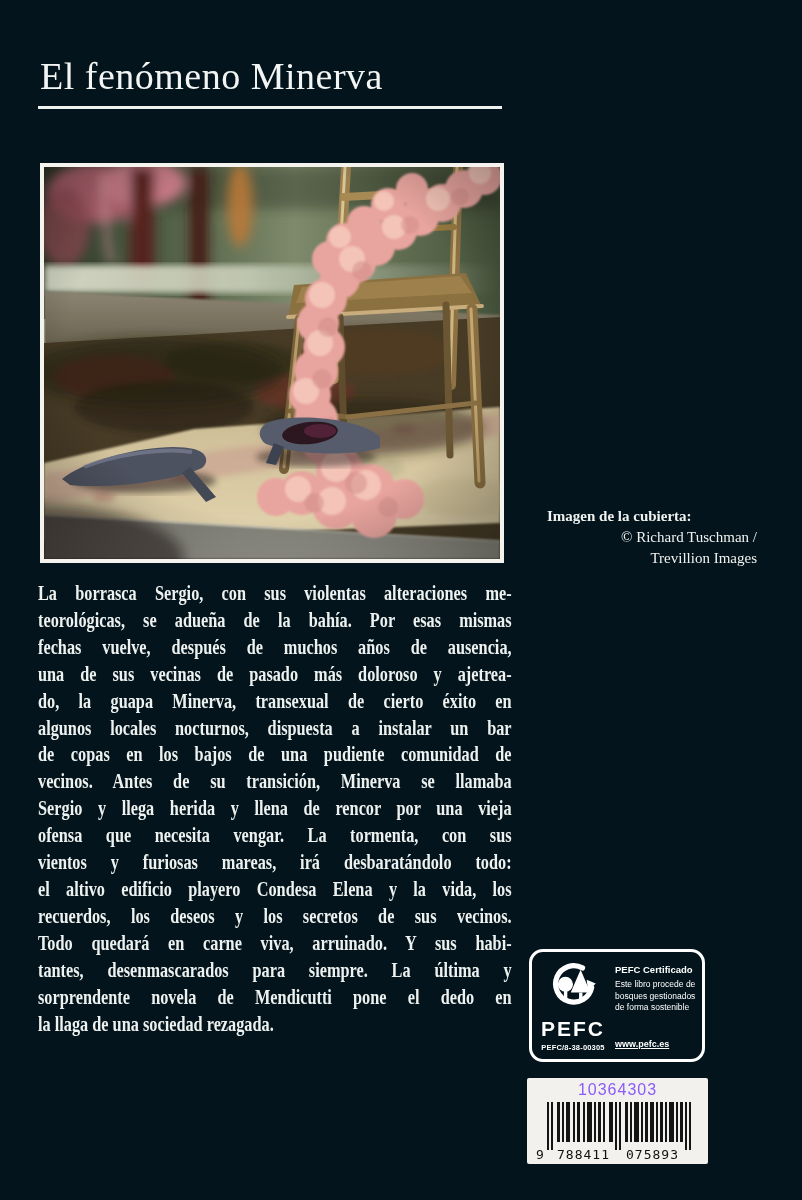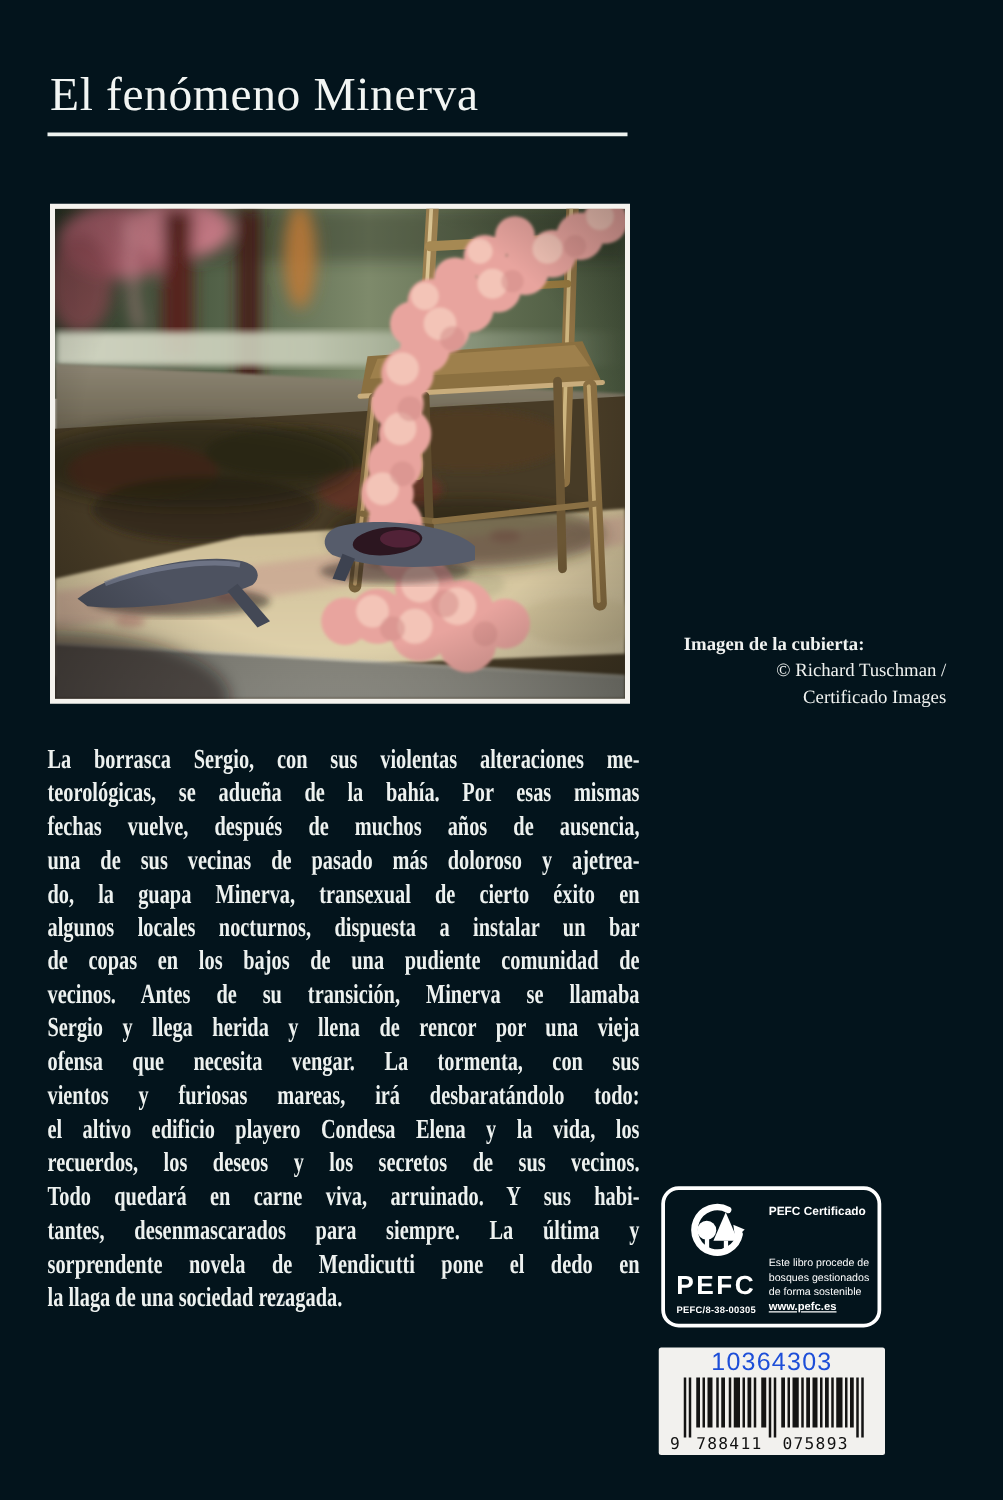--- a/index.html
+++ b/index.html
@@ -33,21 +33,21 @@
   .photo-frame svg{display:block;}
   
   .credit{
     position:absolute;left:547px;top:506px;width:210px;
     color:#f0f2f0;font-size:15px;line-height:21px;
   }
   .credit .c1{font-weight:700;}
   .credit .c2,.credit .c3{font-weight:400;text-align:right;}
   
   .synopsis{
-    position:absolute;left:38px;top:594px;width:650px;
+    position:absolute;left:38px;top:580px;width:650px;
     color:#edf1ef;
   }
   .syn-line{
     width:640px;
     transform:scaleX(0.74);
     transform-origin:left top;
     font-size:22px;font-weight:700;
     line-height:26.9px;
     text-align:justify;text-align-last:justify;
     white-space:normal;
@@ -73,33 +73,33 @@
   }
   .pefc-license{
     font-size:7.5px;font-weight:700;letter-spacing:0.2px;
     margin-top:4px;white-space:nowrap;
   }
   .pefc-right{
     flex:1;display:flex;flex-direction:column;
     padding-left:10px;padding-top:4px;
   }
   .pefc-title{font-size:9.5px;font-weight:700;}
-  .pefc-desc{font-size:8.5px;line-height:11.5px;margin-top:30px;width:84px;}
+  .pefc-desc{font-size:8.5px;line-height:11.5px;margin-top:4px;width:84px;}
   .pefc-url{font-size:9px;font-weight:700;margin-top:auto;margin-bottom:3px;text-decoration:underline;}
   
   .barcode-box{
     position:absolute;left:527px;top:1078px;
     width:181px;height:86px;
     background:#f2f1ee;border-radius:2px;
     display:flex;flex-direction:column;align-items:center;
     box-sizing:border-box;padding-top:3px;
   }
   .barcode-top{
     font-family:"Liberation Sans", sans-serif;
-    font-size:20px;letter-spacing:1px;color:#1d4ed8;
+    font-size:16px;letter-spacing:1px;color:#8b5cf6;
     line-height:18px;
   }
   .barcode-box svg{display:block;margin-top:1px;}
   .ean-digit{
     font-family:"DejaVu Sans Mono", monospace;
     font-size:13px;fill:#111111;letter-spacing:1px;
   }
 </style>
 </head>
 <body>
@@ -288,21 +288,21 @@
       </g>
 
       <rect x="0" y="0" width="456" height="392" fill="url(#vign)"></rect>
       <ellipse cx="-10" cy="392" rx="150" ry="55" fill="#141007" opacity="0.5" filter="url(#b6)"></ellipse>
     </svg>
   </div>
 
   <div class="credit">
     <div class="c1">Imagen de la cubierta:</div>
     <div class="c2">© Richard Tuschman /</div>
-    <div class="c3">Certificado Images</div>
+    <div class="c3">Trevillion Images</div>
   </div>
 
   <div class="synopsis">
     <div class="syn-line">La borrasca Sergio, con sus violentas alteraciones me-</div>
     <div class="syn-line">teorológicas, se adueña de la bahía. Por esas mismas</div>
     <div class="syn-line">fechas vuelve, después de muchos años de ausencia,</div>
     <div class="syn-line">una de sus vecinas de pasado más doloroso y ajetrea-</div>
     <div class="syn-line">do, la guapa Minerva, transexual de cierto éxito en</div>
     <div class="syn-line">algunos locales nocturnos, dispuesta a instalar un bar</div>
     <div class="syn-line">de copas en los bajos de una pudiente comunidad de</div>

